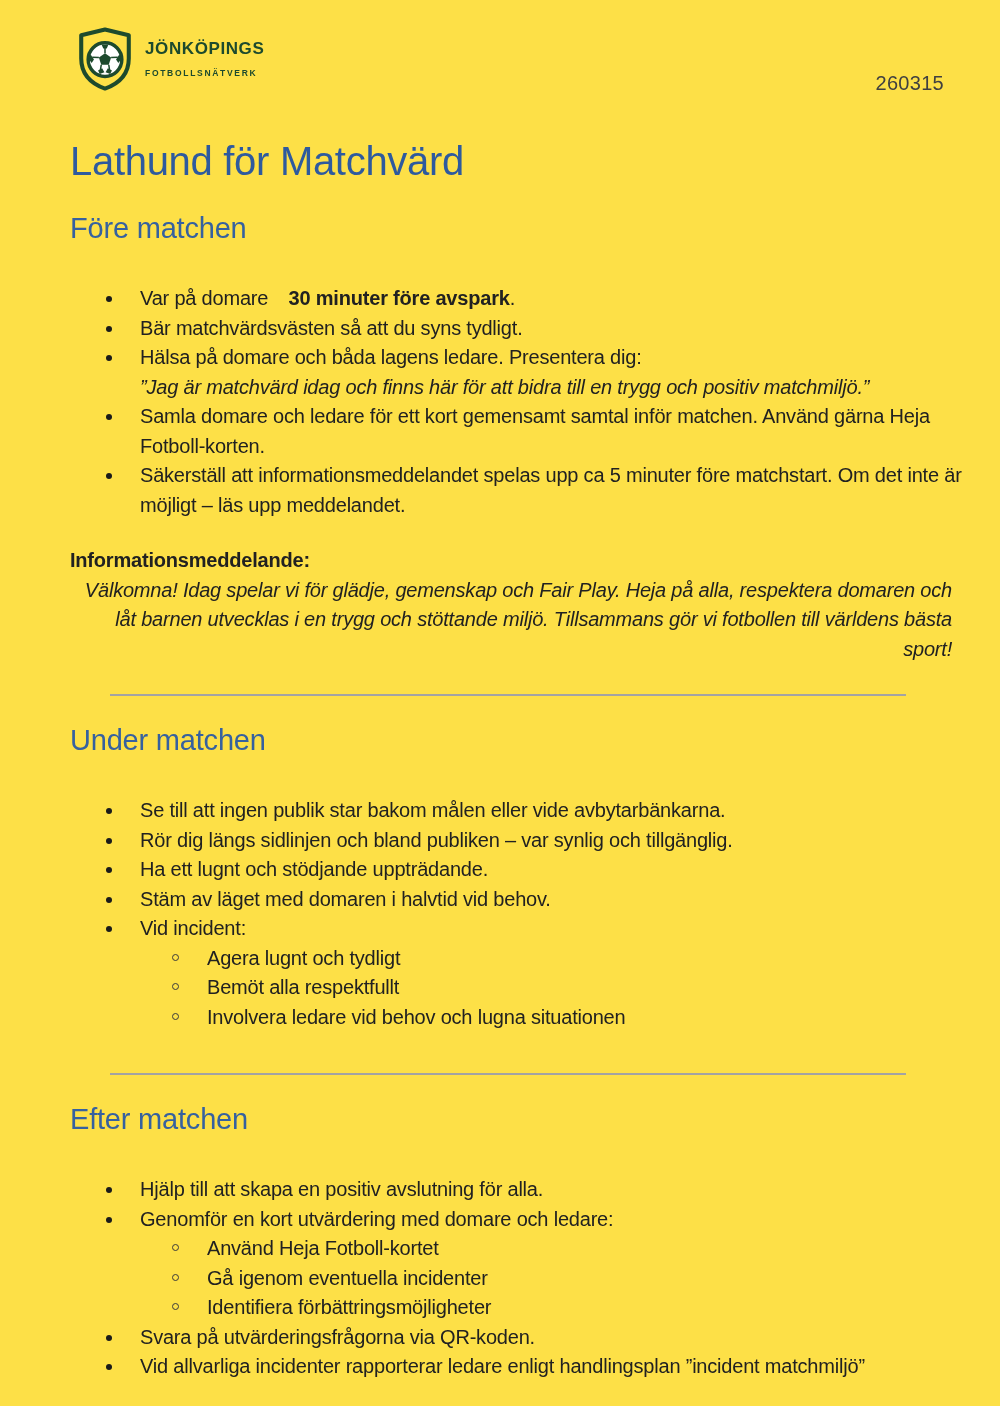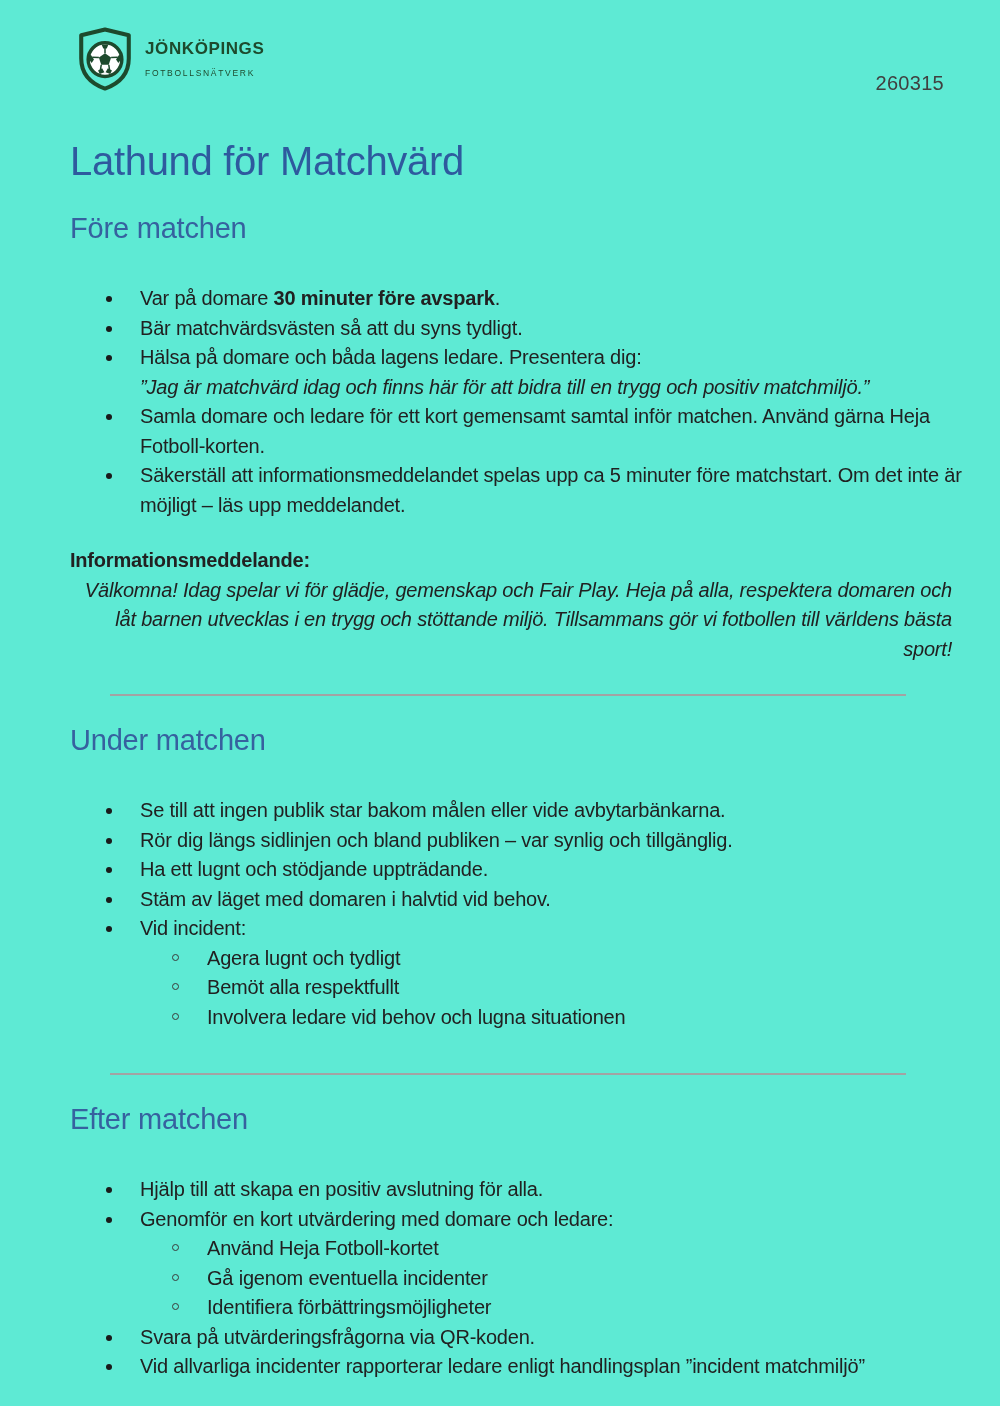--- a/index.html
+++ b/index.html
@@ -8,37 +8,37 @@
     --logo-green:#1d4a2d;
     --divider-gray:#a3a3a3;
     --body-text:#212121;
     --muted-text:#404040;
   }
   *{box-sizing:border-box;}
   html,body{margin:0;padding:0;background:#ffffff;}
   .page{
     position:relative;
     width:1000px;height:1406px;
-    background:#5eead4;
+    background:#fde047;
     font-family:"Liberation Sans","DejaVu Sans",sans-serif;
     color:var(--body-text);
     overflow:hidden;
   }
   
   .logo{
     position:absolute;left:76px;top:26px;
     display:flex;align-items:center;gap:11px;
   }
   .logo-text{display:flex;flex-direction:column;justify-content:center;}
   .logo-line1{
     font-size:17px;font-weight:bold;color:var(--logo-green);
     letter-spacing:0.6px;line-height:20px;
   }
   .logo-line2{
-    font-size:8.5px;font-weight:normal;color:var(--logo-green);
+    font-size:8.5px;font-weight:bold;color:var(--logo-green);
     letter-spacing:1.7px;line-height:12px;margin-top:8px;
   }
   .doc-number{
     position:absolute;right:56px;top:72px;
     font-size:20px;color:var(--muted-text);letter-spacing:0.3px;
   }
   
   .content{padding:138px 24px 0 70px;}
   h1{
     margin:0;font-size:40px;font-weight:400;line-height:46px;
@@ -64,21 +64,21 @@
     border:1.6px solid #3a3a3a;background:transparent;
   }
   .quote-line{font-style:italic;}
   .info{margin-top:26px;font-size:20px;line-height:29.5px;letter-spacing:-0.2px;}
   .info-label{margin:0;font-weight:bold;}
   .info-text{margin:0;font-style:italic;max-width:882px;text-align:right;}
   hr.divider{
     border:none;border-top:2px solid var(--divider-gray);
     margin:30px 0 0 40px;width:796px;
   }
-  strong{font-weight:bold;}
+  strong{font-weight:bold;margin-left:15px;}
 </style>
 </head>
 <body>
 
 <div class="page">
 
   <div class="logo">
     <svg width="58" height="66" viewBox="0 0 100 112" aria-hidden="true">
       <path d="M50 5 L91 15 V55 C91 84 72 99 50 107 C28 99 9 84 9 55 V15 Z" fill="none" stroke="#1d4a2d" stroke-width="7" stroke-linejoin="round"></path>
       <circle cx="50" cy="57" r="29" fill="#ffffff" stroke="#1d4a2d" stroke-width="6"></circle>

